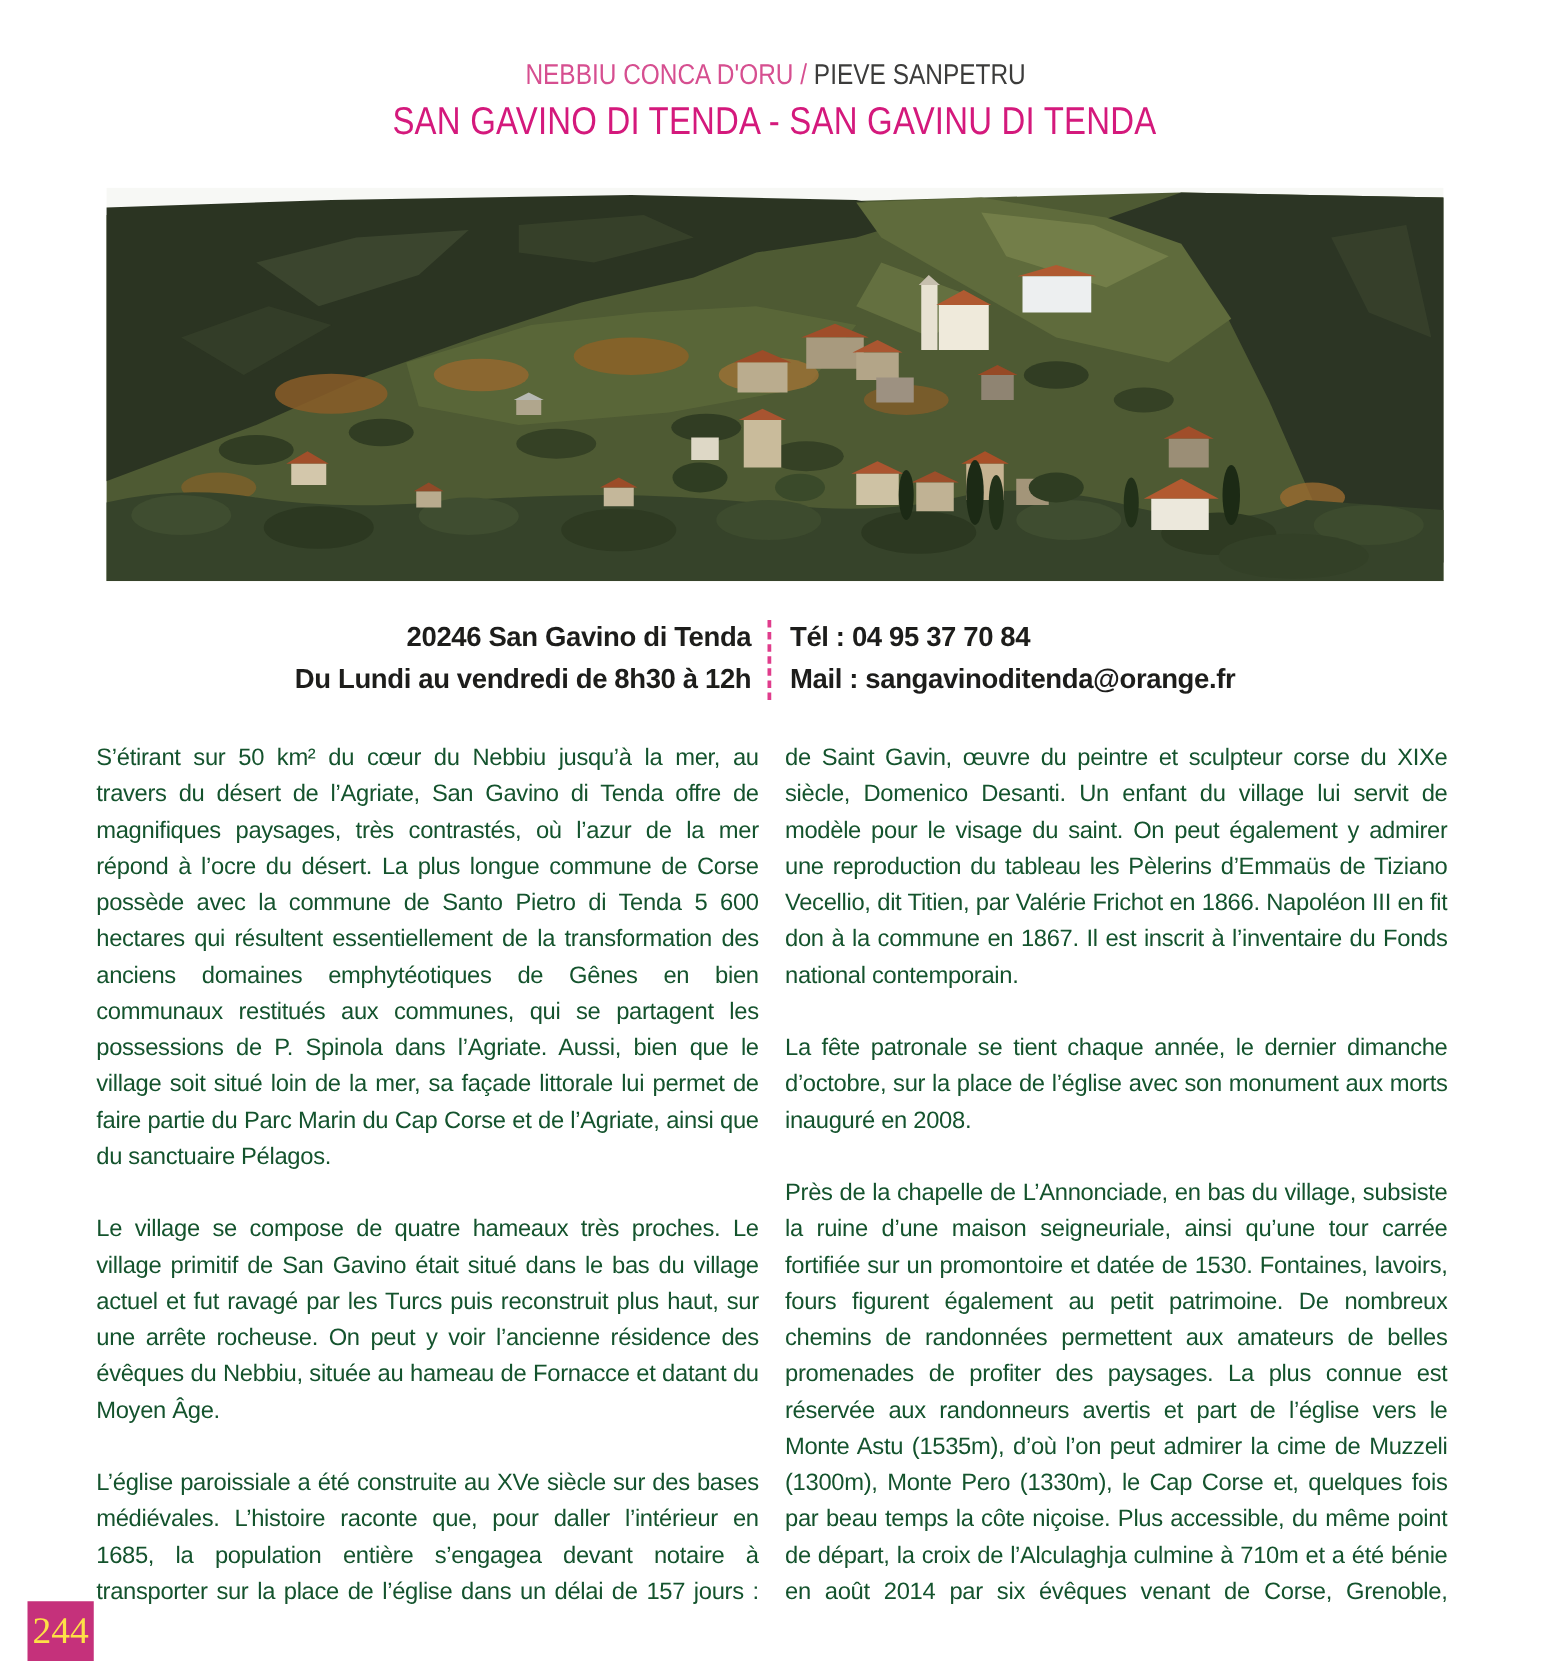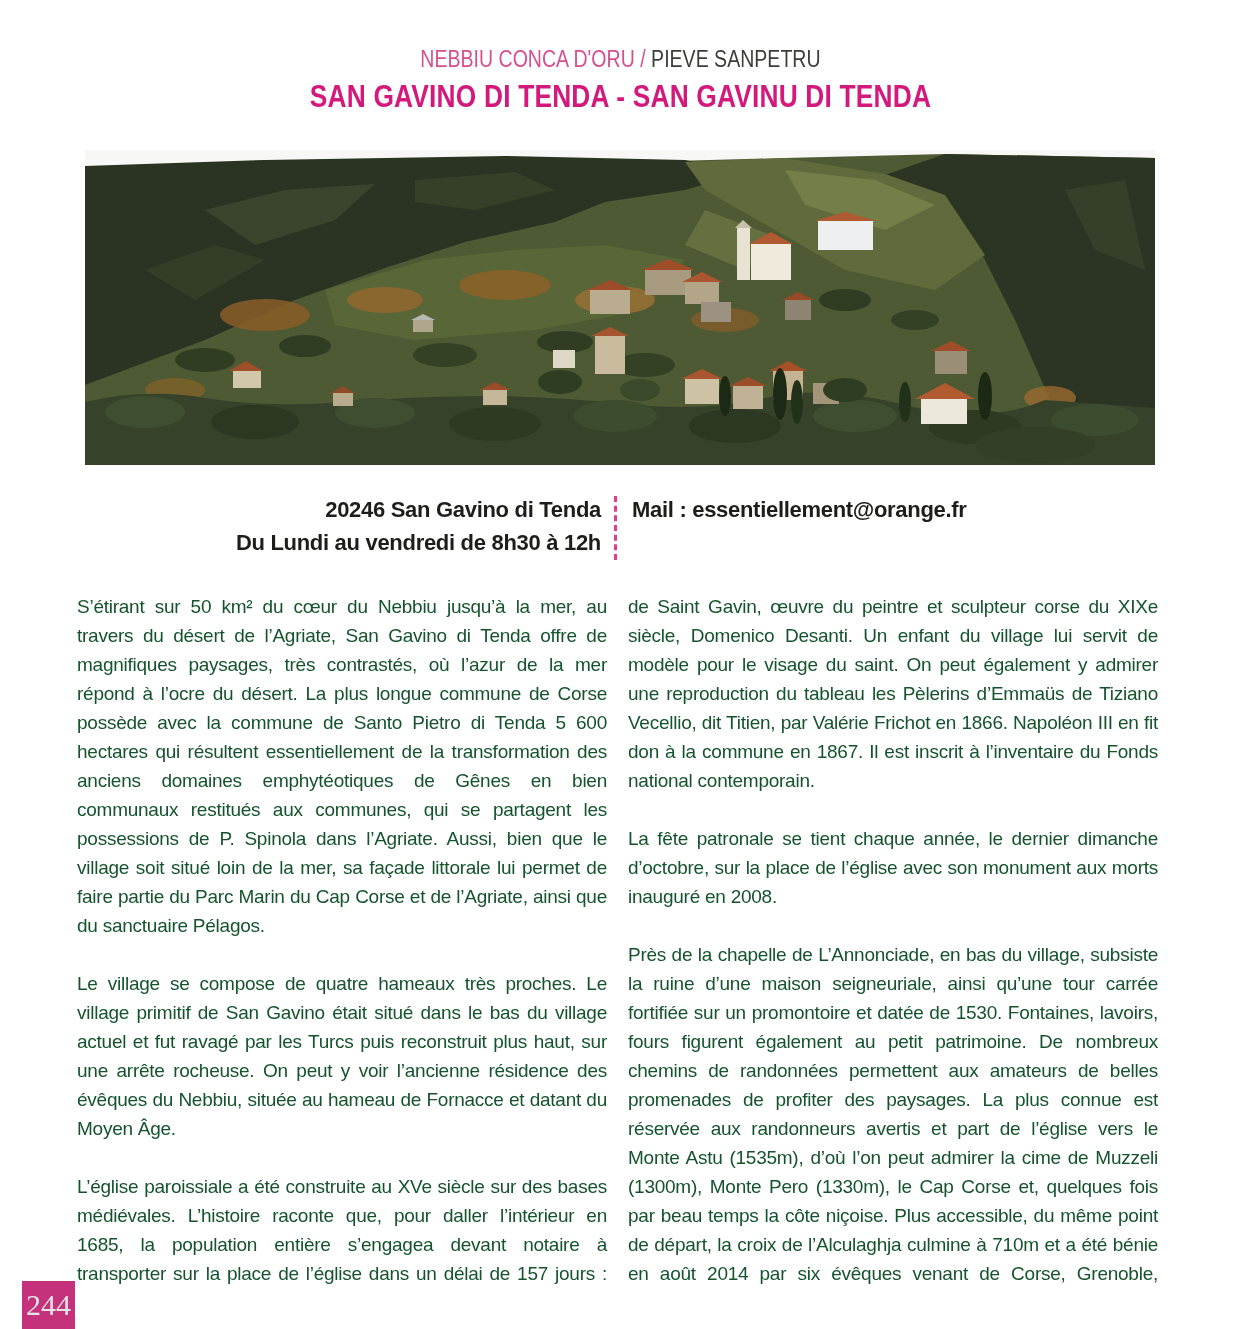--- a/index.html
+++ b/index.html
@@ -10,21 +10,21 @@
   }
   
   .kicker {
     position:absolute; top:46px; left:0; width:100%; text-align:center;
     font-size:23px; font-weight:400; color:#3c3c3b; white-space:nowrap;
   }
   .kicker-inner { display:inline-block; transform:scaleX(0.85); transform-origin:center; }
   .kicker-pink { color:#d64f90; }
   .title {
     position:absolute; top:79px; left:0; width:100%; text-align:center;
-    font-size:31px; font-weight:700; color:#d4197c; white-space:nowrap;
+    font-size:31px; font-weight:400; color:#d4197c; white-space:nowrap;
   }
   .title-inner { display:inline-block; transform:scaleX(0.85); transform-origin:center; letter-spacing:0.2px; }
   
   .photo { position:absolute; top:150px; left:85px; width:1070px; height:315px; overflow:hidden; }
   .photo svg { display:block; }
   
   .contact {
     position:absolute; top:493px; left:0; width:1209px; display:flex; align-items:stretch;
     font-size:22px; font-weight:700; color:#1d1d1b; line-height:33px; letter-spacing:-0.3px;
   }
@@ -37,21 +37,21 @@
     display:flex; gap:21px;
   }
   .col { width:530px; }
   .col p {
     font-size:19px; line-height:29px; letter-spacing:-0.25px; text-align:justify;
     color:#14532d; margin:0 0 29px 0;
   }
   
   .page-num {
     position:absolute; left:22px; top:1281px; width:53px; height:48px; background:#c5317b;
-    color:#e5e5e5; font-family:"Liberation Serif", serif; font-size:30px;
+    color:#fde047; font-family:"Liberation Serif", serif; font-size:30px;
     display:flex; align-items:center; justify-content:center;
   }
 </style>
 </head>
 <body>
 
 <div class="page">
 
   <div class="kicker">
     <span class="kicker-inner">
@@ -176,21 +176,22 @@
     </svg>
   </figure>
 
   <section class="contact">
     <div class="contact-left">
       <div>20246 San Gavino di Tenda</div>
       <div>Du Lundi au vendredi de 8h30 à 12h</div>
     </div>
     <div class="contact-divider"></div>
     <div class="contact-right">
-      <div>Mail : essentiellement@orange.fr</div>
+      <div>Tél : 04 95 37 70 84</div>
+      <div>Mail : sangavinoditenda@orange.fr</div>
     </div>
   </section>
 
   <section class="columns">
     <div class="col">
       <p>S’étirant sur 50 km² du cœur du Nebbiu jusqu’à la mer, au travers du désert de l’Agriate, San Gavino di Tenda offre de magnifiques paysages, très contrastés, où l’azur de la mer répond à l’ocre du désert. La plus longue commune de Corse possède avec la commune de Santo Pietro di Tenda 5 600 hectares qui résultent essentiellement de la transformation des anciens domaines emphytéotiques de Gênes en bien communaux restitués aux communes, qui se partagent les possessions de P. Spinola dans l’Agriate. Aussi, bien que le village soit situé loin de la mer, sa façade littorale lui permet de faire partie du Parc Marin du Cap Corse et de l’Agriate, ainsi que du sanctuaire Pélagos.</p>
       <p>Le village se compose de quatre hameaux très proches. Le village primitif de San Gavino était situé dans le bas du village actuel et fut ravagé par les Turcs puis reconstruit plus haut, sur une arrête rocheuse. On peut y voir l’ancienne résidence des évêques du Nebbiu, située au hameau de Fornacce et datant du Moyen Âge.</p>
       <p>L’église paroissiale a été construite au XVe siècle sur des bases médiévales. L’histoire raconte que, pour daller l’intérieur en 1685, la population entière s’engagea devant notaire à transporter sur la place de l’église dans un délai de 157 jours : neuf décalitres de chaux et un stère de sable. Ceux qui ne pouvaient le faire furent tenus de payer une amende de quatre lires au profit de l’église. Elle renferme un tableau</p>
     </div>
     <div class="col">

